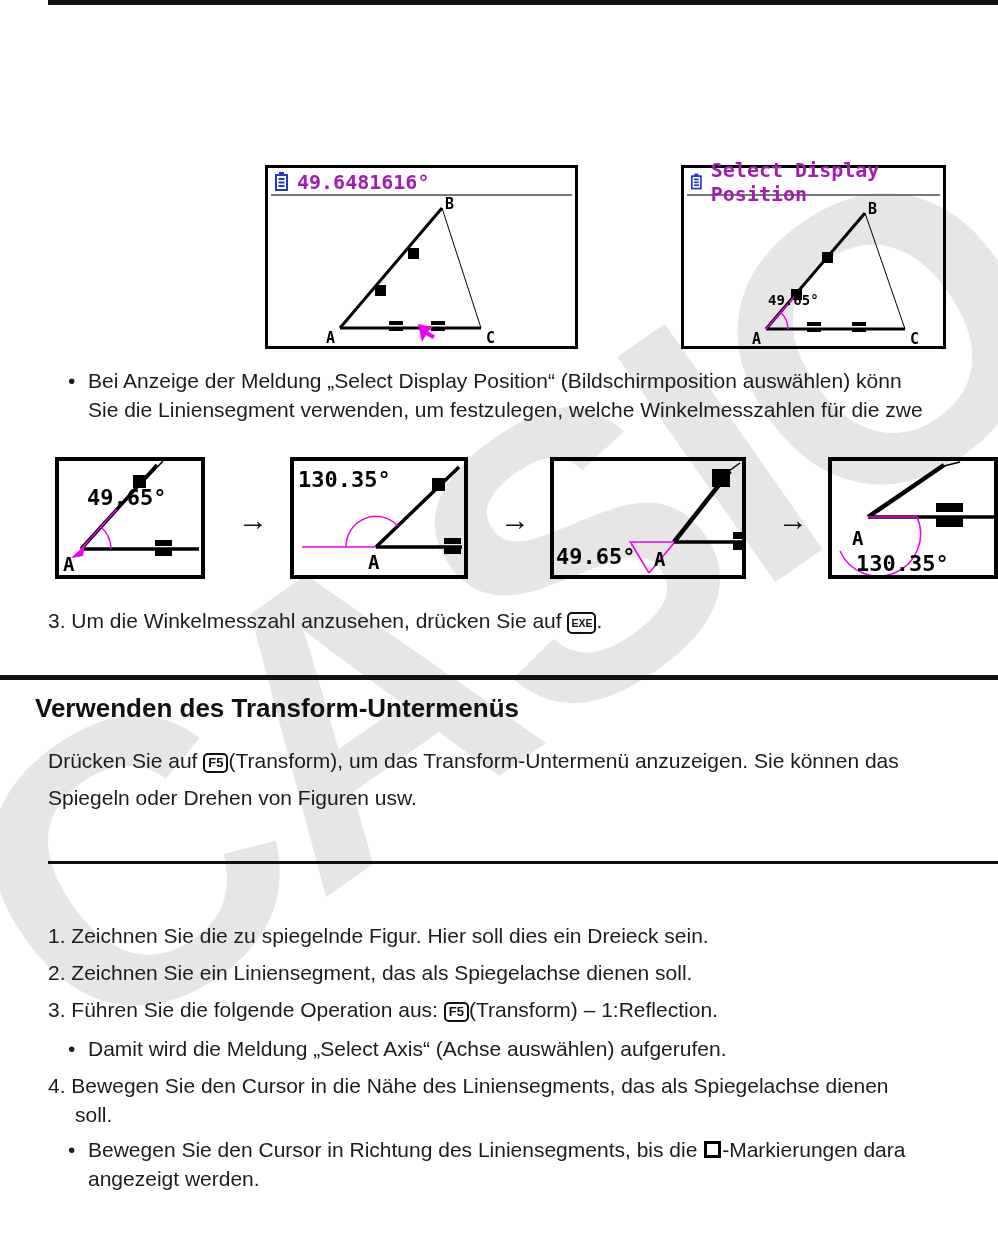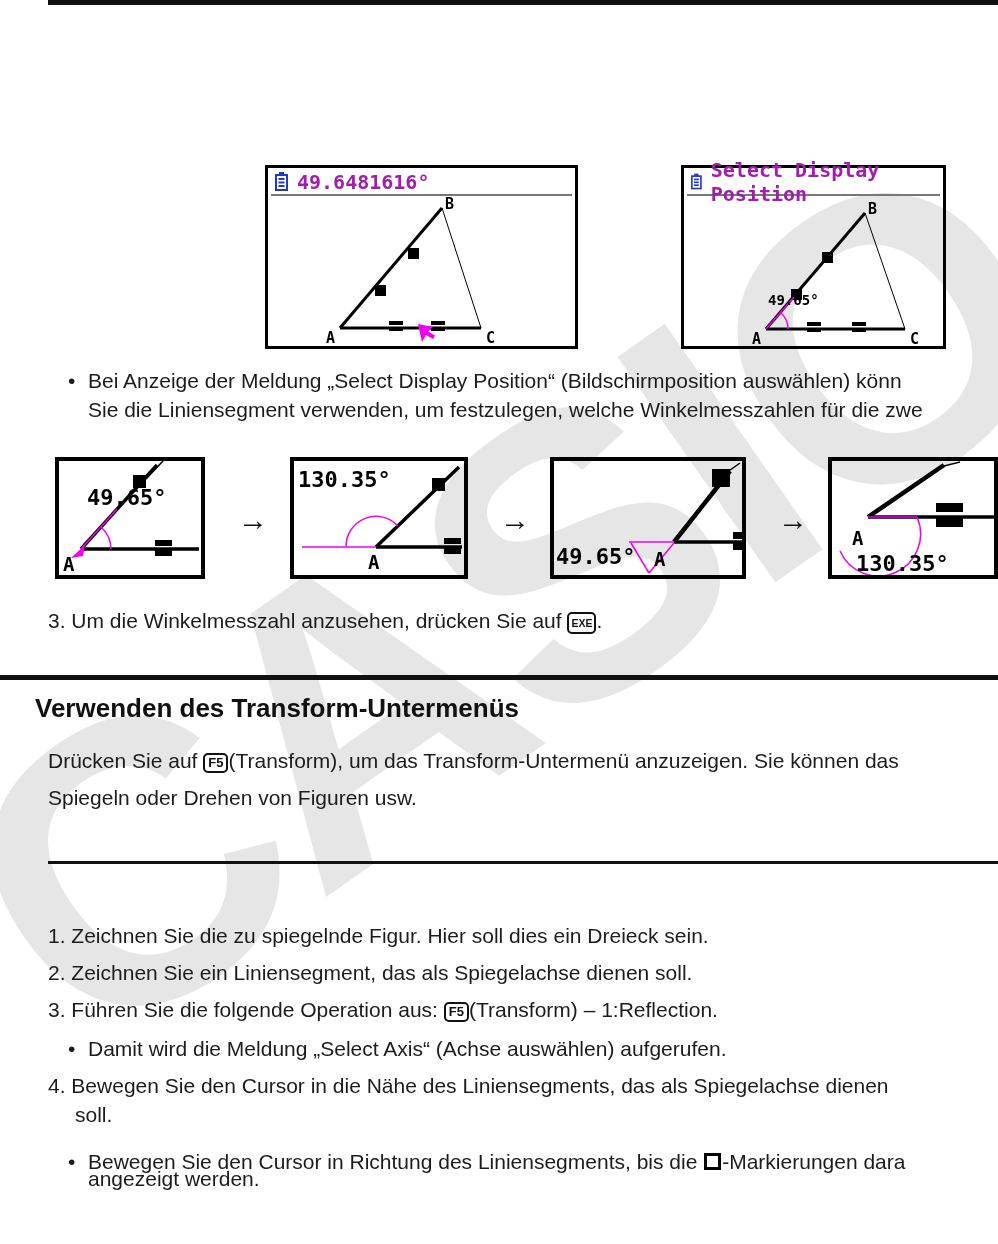--- a/index.html
+++ b/index.html
@@ -211,18 +211,18 @@
     <div class="t" style="left:48px;top:921px;">1. Zeichnen Sie die zu spiegelnde Figur. Hier soll dies ein Dreieck sein.</div>
     <div class="t" style="left:48px;top:958px;">2. Zeichnen Sie ein Liniensegment, das als Spiegelachse dienen soll.</div>
     <div class="t" style="left:48px;top:995px;">
       <span>3. Führen Sie die folgende Operation aus: </span><span class="key">F5</span><span>(Transform) – 1:Reflection.</span>
     </div>
     <div class="t" style="left:68px;top:1034px;">
       <span class="bullet">•</span><span>Damit wird die Meldung „Select Axis“ (Achse auswählen) aufgerufen.</span>
     </div>
     <div class="t" style="left:48px;top:1071px;">4. Bewegen Sie den Cursor in die Nähe des Liniensegments, das als Spiegelachse dienen</div>
     <div class="t" style="left:75px;top:1100px;">soll.</div>
-    <div class="t" style="left:68px;top:1135px;margin-top:12px;">
+    <div class="t" style="left:68px;top:1135px;">
       <span class="bullet">•</span><span>Bewegen Sie den Cursor in Richtung des Liniensegments, bis die </span><span class="sqicon"></span><span>-Markierungen dara</span>
     </div>
     <div class="t" style="left:88px;top:1164px;">angezeigt werden.</div>
   </div>
 </div>
 
 </body></html>

